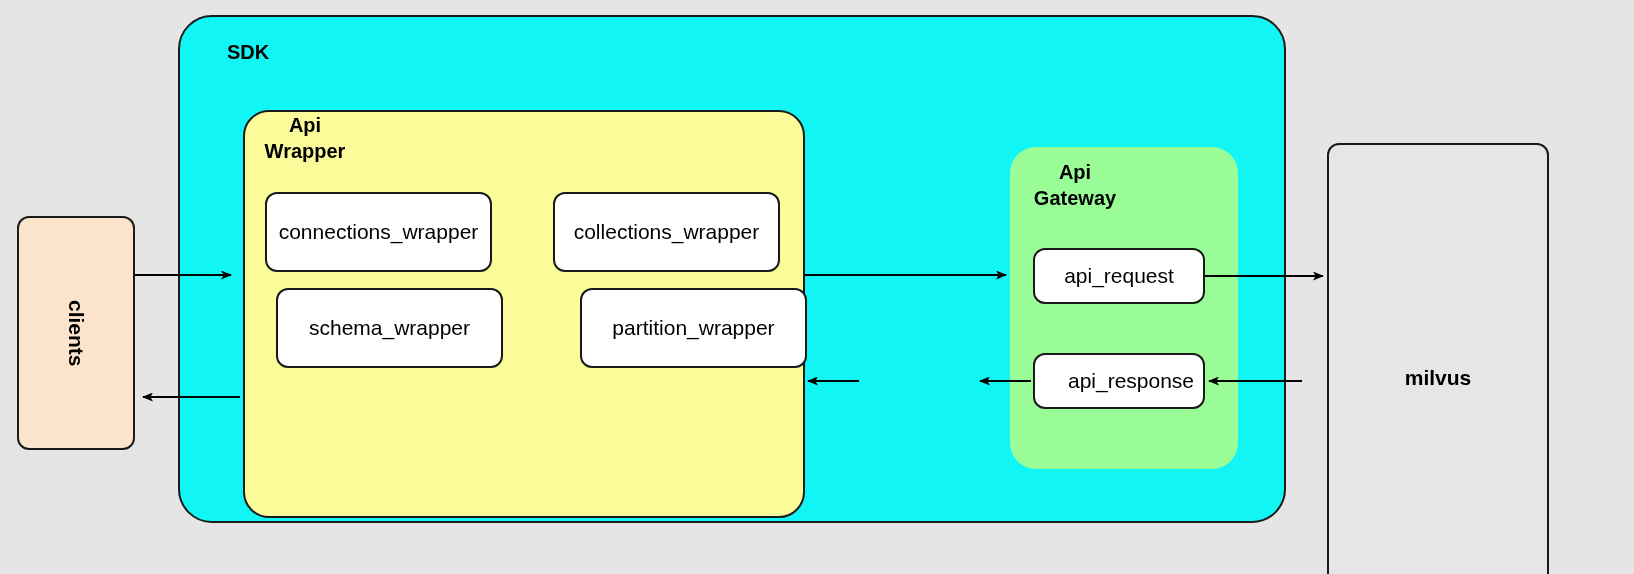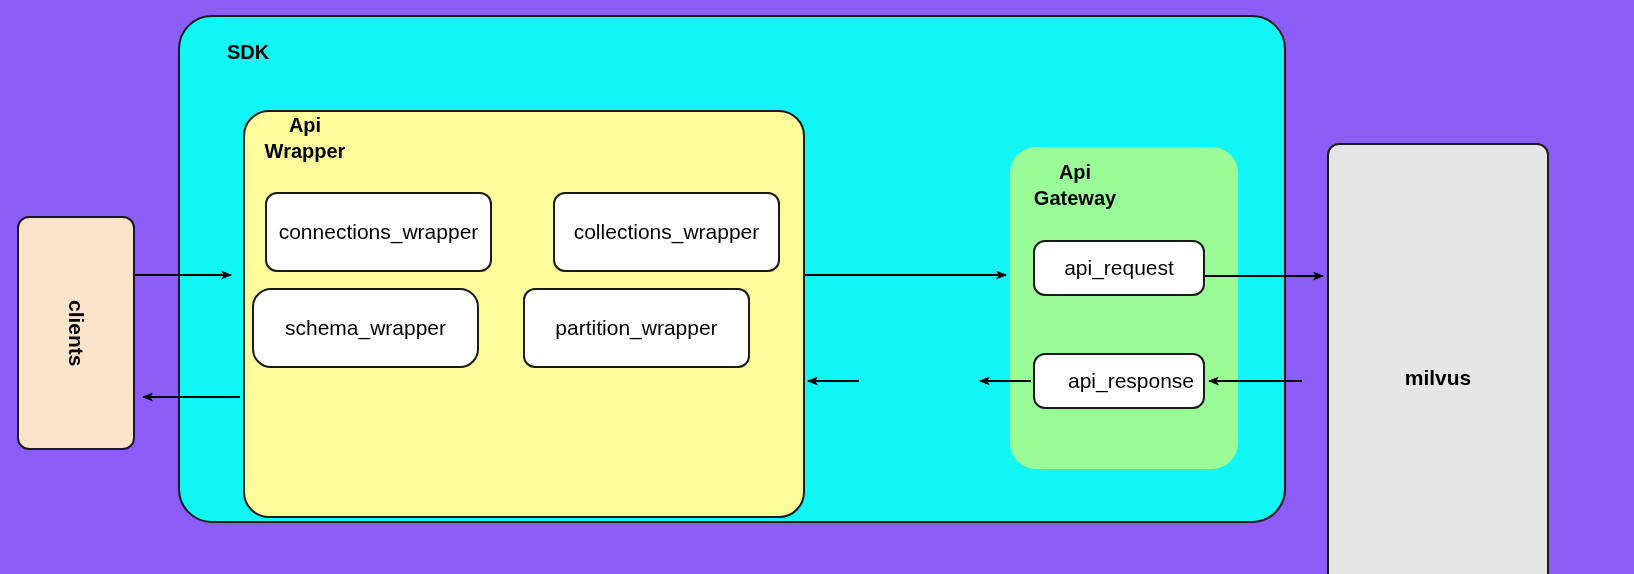--- a/index.html
+++ b/index.html
@@ -4,21 +4,21 @@
 <style>
   html, body {
     margin: 0;
     padding: 0;
     background: #ffffff;
   }
   #canvas {
     position: relative;
     width: 1634px;
     height: 574px;
-    background: #8b5cf6;
+    background: #e5e5e5;
     font-family: "Liberation Sans", sans-serif;
     overflow: hidden;
   }
   .box {
     position: absolute;
     box-sizing: border-box;
     border: 2px solid #1a1a1a;
     display: flex;
   }
   
@@ -69,27 +69,27 @@
     display: flex;
     align-items: center;
     justify-content: center;
     font-size: 21px;
     color: #000000;
     z-index: 3;
   }
   .node-w { width: 227px; height: 80px; }
   .n-connections { left: 265px;  top: 192px; }
   .n-collections { left: 553px;  top: 192px; }
-  .n-schema      { left: 252px;  top: 288px; border-radius: 19px; }
-  .n-partition   { left: 523px;  top: 288px; }
+  .n-schema      { left: 276px;  top: 288px; }
+  .n-partition   { left: 580px;  top: 288px; }
   .n-index       { left: 265px;  top: 384px; }
   .n-utility     { left: 553px;  top: 384px; }
 
   .node-g { width: 172px; height: 56px; left: 1033px; }
-  .n-apireq  { top: 240px; }
+  .n-apireq  { top: 248px; }
   .n-apires  { top: 353px; padding-left: 24px; }
 
   .n-checker {
     left: 861px; top: 353px;
     width: 115px; height: 56px;
   }
 
   
   .entity {
     position: absolute;

